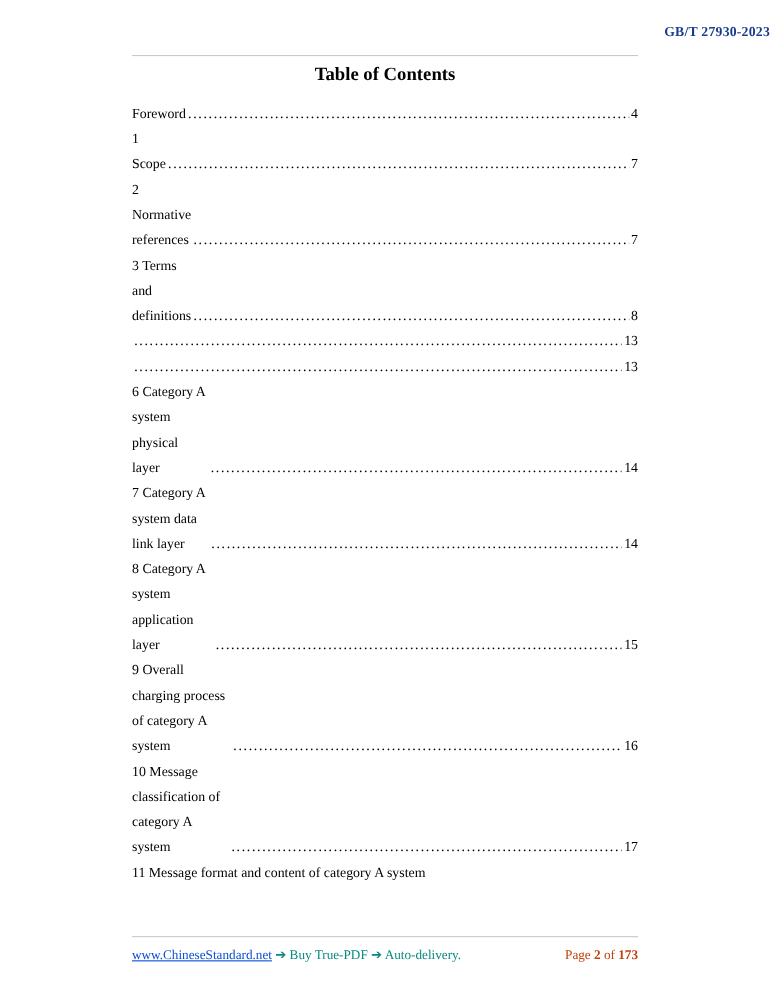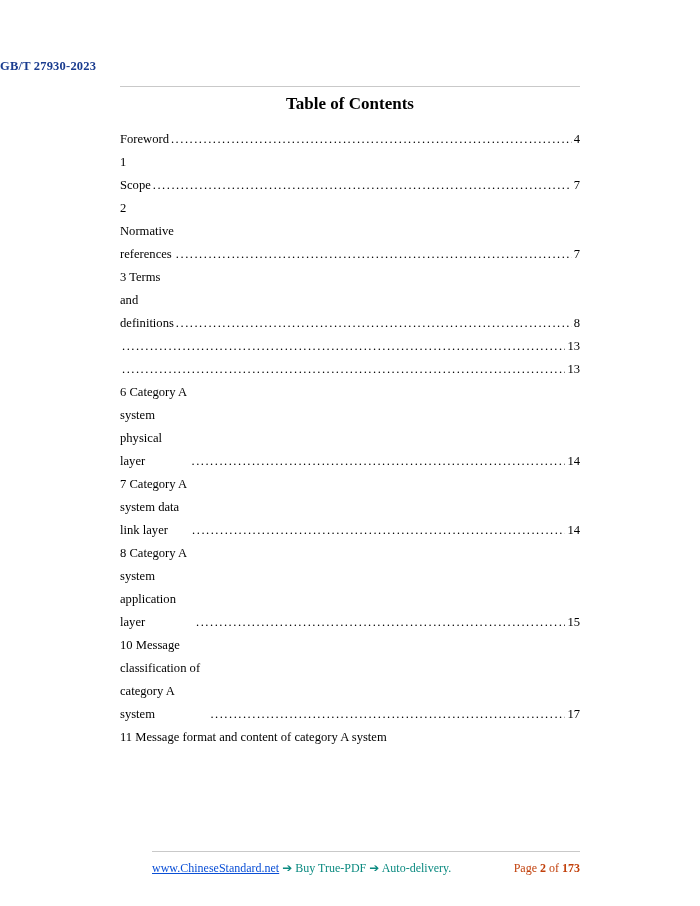--- a/index.html
+++ b/index.html
@@ -6,21 +6,21 @@
   html, body { width: 700px; }
   body {
     width: 700px;
     height: 906px;
     background: #ffffff;
     color: #000000;
     font-family: "Liberation Serif", "DejaVu Serif", serif;
     position: relative;
     overflow: hidden;
   }
-  .header { padding-top: 56px; text-align: left; }
+  .header { padding-top: 20px; text-align: right; }
   .doc-number {
     color: #1a3c8f;
     font-weight: bold;
     font-size: 12.5px;
     letter-spacing: 0.2px;
   }
   .header-rule {
     margin: 12px 120px 0 120px;
     border-top: 1px solid #c9c9c9;
     height: 0;
@@ -51,21 +51,20 @@
   .leader::after {
     content: "..............................................................................................................................................................................................................";
     letter-spacing: 1.5px;
   }
   .toc-page { flex: 0 0 auto; }
   .footer {
     position: absolute;
     left: 120px;
     right: 120px;
     bottom: 30px;
-    margin-left: 32px;
   }
   .footer-rule {
     border-top: 1px solid #c9c9c9;
     height: 0;
     margin-bottom: 9px;
   }
   .footer-line {
     display: flex;
     justify-content: space-between;
     align-items: baseline;
@@ -148,20 +147,27 @@
     </div>
     <div class="toc-entry">
       <div class="toc-line">
         <span class="toc-label">8 Category A system application layer</span>
         <span class="leader"></span>
         <span class="toc-page">15</span>
       </div>
     </div>
     <div class="toc-entry">
       <div class="toc-line">
+        <span class="toc-label">9 Overall charging process of category A system</span>
+        <span class="leader"></span>
+        <span class="toc-page">16</span>
+      </div>
+    </div>
+    <div class="toc-entry">
+      <div class="toc-line">
         <span class="toc-label">10 Message classification of category A system</span>
         <span class="leader"></span>
         <span class="toc-page">17</span>
       </div>
     </div>
     <div class="toc-entry">
       <div class="toc-line">
         <span class="toc-label">11 Message format and content of category A system</span>
       </div>
     </div>

